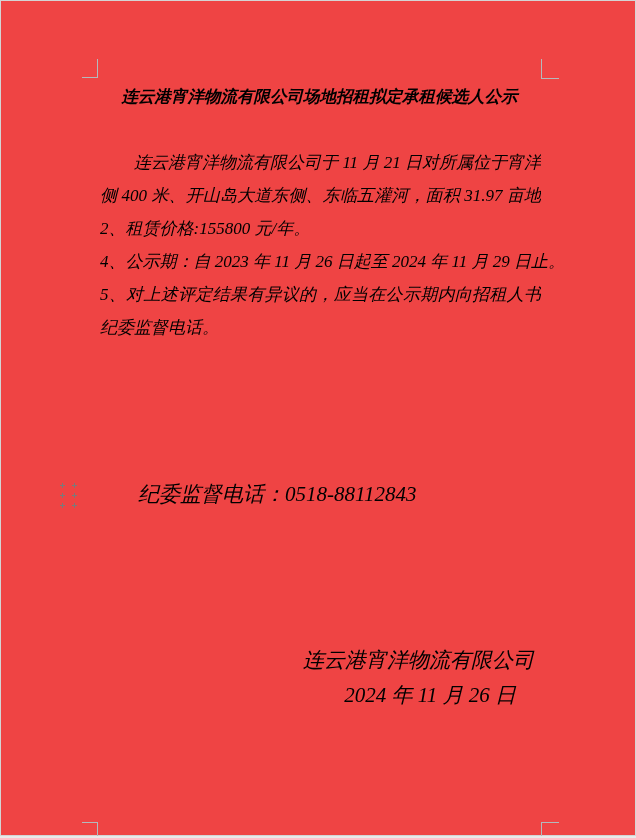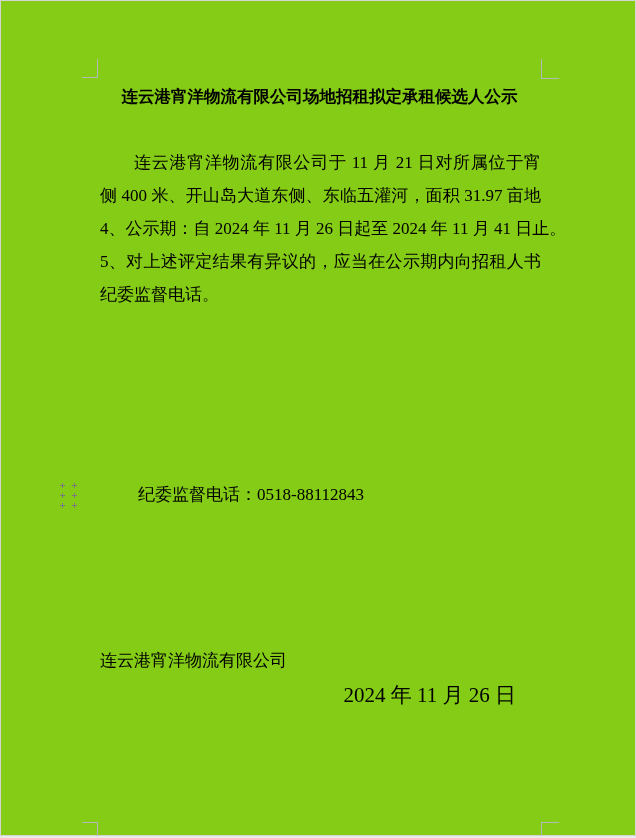--- a/index.html
+++ b/index.html
@@ -14,22 +14,23 @@
     height: 838px;
     background: #e9e9e9;
     overflow: hidden;
   }
   .page {
     position: absolute;
     top: 0;
     left: 0;
     width: 634px;
     height: 834px;
-    background: #84cc16;
+    background: #ef4444;
     border: 1px solid #d4d4d4;
+    font-style: italic;
   }
   
   .mark {
     position: absolute;
     background: #b4b9bc;
   }
   .mark.v { width: 1px; }
   .mark.h { height: 1px; }
   .mk-tl-v { left: 96px;  top: 58px;  height: 19px; }
   .mk-tl-h { left: 81px;  top: 76px;  width: 16px; }
@@ -74,35 +75,35 @@
     text-align-last: justify;
     overflow: hidden;
   }
   .supervision-line {
     position: absolute;
     left: 99px;
     top: 477px;
     width: 441px;
     height: 33px;
     line-height: 33px;
-    font-size: 17px;
+    font-size: 21px;
     color: #000000;
     text-indent: 38px;
     white-space: nowrap;
   }
   .signature-company {
     position: absolute;
     left: 99px;
     top: 643px;
     width: 441px;
     height: 33px;
     line-height: 33px;
-    font-size: 17px;
+    font-size: 21px;
     color: #000000;
-    text-align: left;
+    text-align: right;
     padding-right: 7px;
     box-sizing: border-box;
     white-space: nowrap;
   }
   .signature-date {
     position: absolute;
     left: 99px;
     top: 678px;
     width: 441px;
     height: 33px;
@@ -163,21 +164,22 @@
     <div class="mark h mk-bl-h"></div>
     <div class="mark v mk-bl-v"></div>
     <div class="mark h mk-br-h"></div>
     <div class="mark v mk-br-v"></div>
 
     <div class="doc-title">连云港宵洋物流有限公司场地招租拟定承租候选人公示</div>
 
     <div class="body-block">
       <div class="line indent fill">连云港宵洋物流有限公司于 11 月 21 日对所属位于宵洋码头南</div>
       <div class="line fill">侧 400 米、开山岛大道东侧、东临五灌河，面积 31.97 亩地块进行</div>
-      <div class="line">4、公示期：自 2024 年 11 月 26 日起至 2024 年 11 月 41 日止。</div>
+      <div class="line">2、租赁价格:155800 元/年。</div>
+      <div class="line">4、公示期：自 2023 年 11 月 26 日起至 2024 年 11 月 29 日止。</div>
       <div class="line fill">5、对上述评定结果有异议的，应当在公示期内向招租人书面提出，</div>
       <div class="line">纪委监督电话。</div>
     </div>
 
     <div class="drag-handle">
       <span class="drag-dot"></span>
       <span class="drag-dot"></span>
       <span class="drag-dot"></span>
       <span class="drag-dot"></span>
       <span class="drag-dot"></span>

